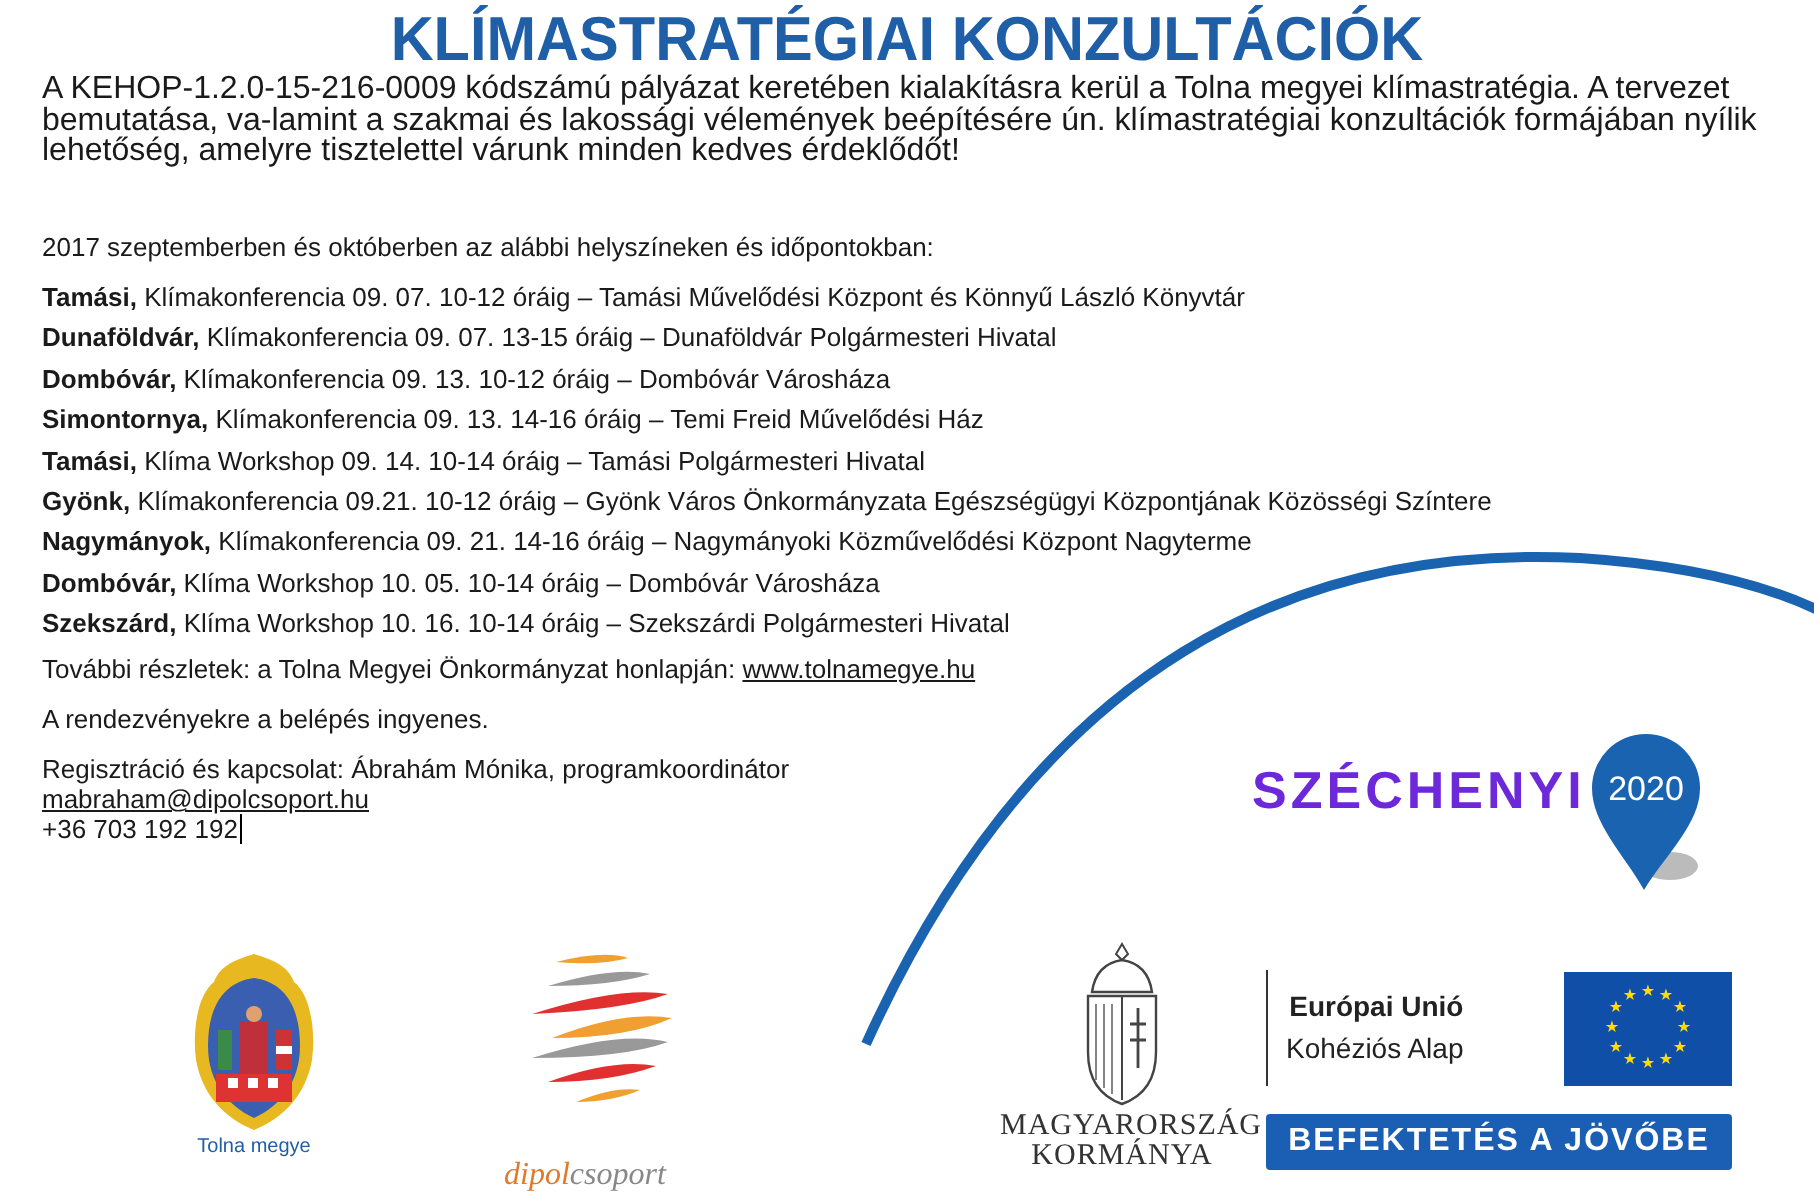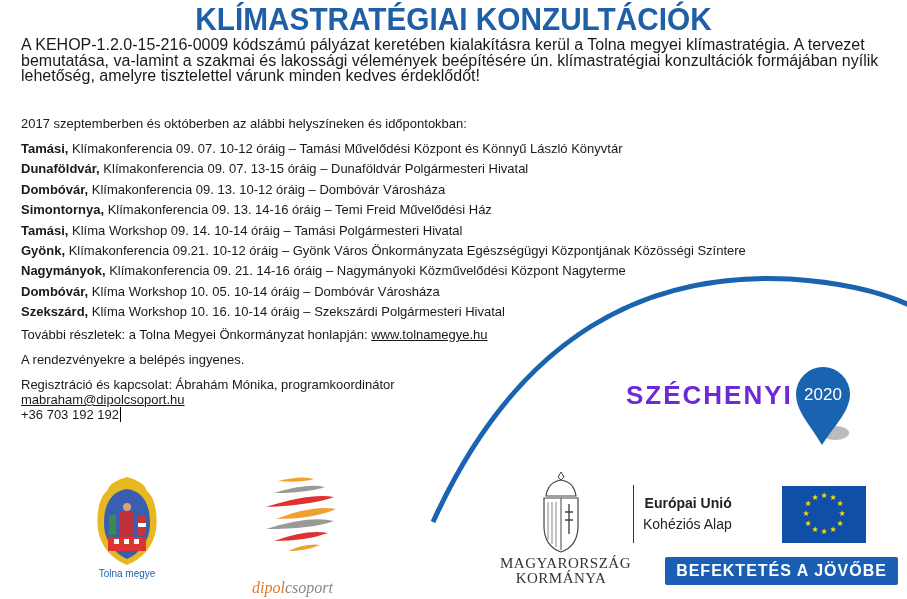--- a/index.html
+++ b/index.html
@@ -15,21 +15,21 @@
   .free{position:absolute;left:21px;top:352px;font-size:13px;}
   .contact{position:absolute;left:21px;top:377px;font-size:13px;line-height:15px;}
   .caret{display:inline-block;width:1px;height:15px;background:#000;vertical-align:top;margin-left:1px;}
   svg.arc{position:absolute;left:0;top:0;pointer-events:none;}
   .szech{position:absolute;left:626px;top:380px;font-weight:bold;font-size:26px;color:#6d28d9;letter-spacing:2px;text-align:right;}
   .pin{position:absolute;left:795px;top:367px;}
   .eu-text{position:absolute;left:633px;top:485px;border-left:1px solid #333;padding-left:9px;height:58px;}
   .eu-text .l1{font-weight:bold;font-size:14px;margin-top:10px;color:#222;text-align:right;}
   .eu-text .l2{font-size:14px;margin-top:5px;color:#222;}
   .flag{position:absolute;left:782px;top:486px;width:84px;height:57px;background:#0f4fa8;}
-  .invest{position:absolute;left:633px;top:557px;width:233px;height:28px;background:#1a5fb4;color:#fff;font-weight:bold;font-size:16px;line-height:28px;text-align:center;letter-spacing:1px;border-radius:2px;margin-left:32px;}
+  .invest{position:absolute;left:633px;top:557px;width:233px;height:28px;background:#1a5fb4;color:#fff;font-weight:bold;font-size:16px;line-height:28px;text-align:center;letter-spacing:1px;border-radius:2px;}
   .gov{position:absolute;left:500px;top:556px;width:122px;text-align:center;font-family:"Liberation Serif",serif;font-size:15px;line-height:15px;color:#333;letter-spacing:0.5px;}
   .tolna-label{position:absolute;left:92px;top:568px;width:70px;text-align:center;font-size:10px;color:#1f5fa8;}
   .dipol-label{position:absolute;left:252px;top:563px;font-family:"Liberation Serif",serif;font-style:italic;font-size:16px;color:#888;margin-top:16px;}
   .dipol-label .d{color:#e07a2a;}
 </style>
 </head>
 <body>
 
 <svg class="arc" width="907" height="599">
   <path d="M433,522 C520,330 650,272 790,279 C850,283 890,295 915,308" fill="none" stroke="#1a63b0" stroke-width="5"></path>

